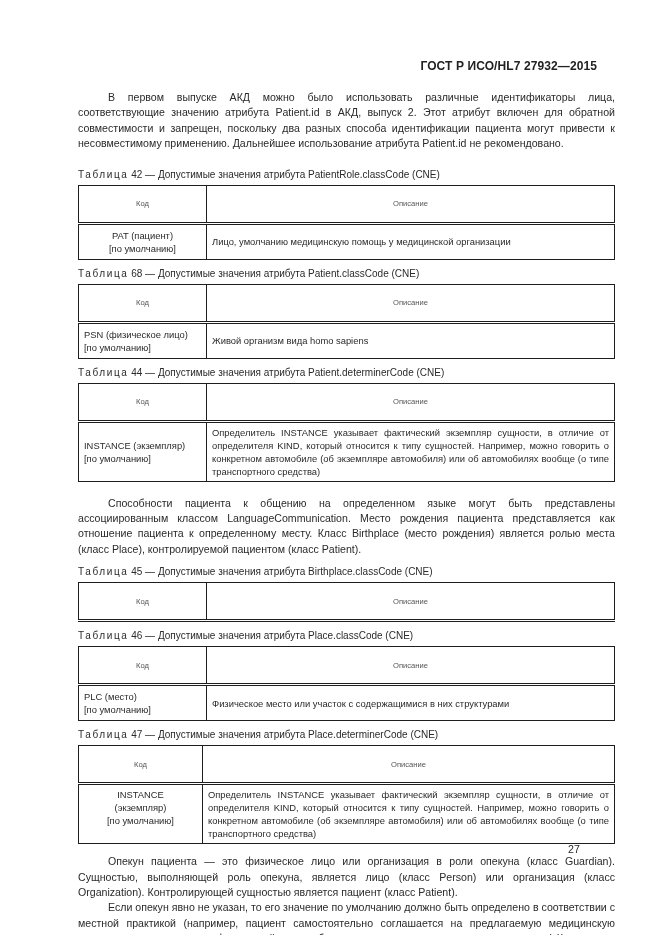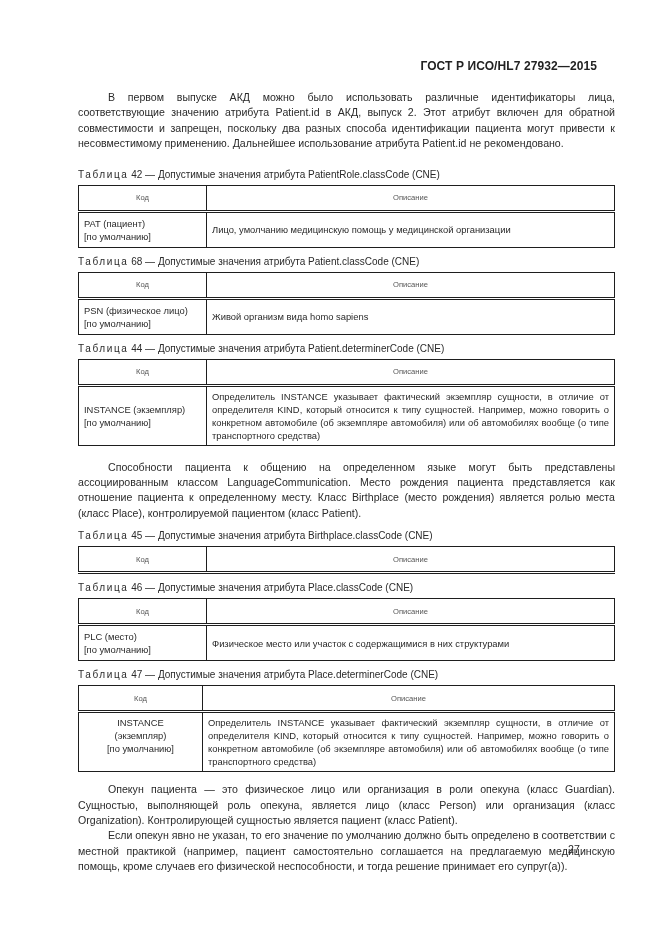--- a/index.html
+++ b/index.html
@@ -28,21 +28,21 @@
     .caption .spaced { letter-spacing: 1.6px; }
     table.gost {
       width: 537px; border-collapse: collapse; table-layout: fixed;
       margin-bottom: 8px;
     }
     table.gost th, table.gost td {
       border: 1px solid #1e1e1e; vertical-align: middle;
     }
     table.gost th {
       font-weight: normal; font-size: 7.6px; color: #555;
-      height: 16px; padding: 4px; text-align: center;
+      height: 16px; padding: 10px; text-align: center;
       border-bottom: 3px double #1e1e1e;
     }
     table.gost td {
       font-size: 9.4px; line-height: 13px; padding: 3px 5px 3px 5px;
       text-align: justify;
     }
     table.gost td.code { text-align: left; }
     .page-number {
       position: absolute; top: 843px; left: 568px; font-size: 10.6px;
     }
@@ -61,21 +61,21 @@
     <colgroup>
         <col style="width:128px">
         <col>
       </colgroup>
     <tbody>
         <tr>
       <th>Код</th>
       <th>Описание</th>
     </tr>
     <tr>
-      <td class="code" style="height:28px; white-space:pre-line;">PAT (пациент)
+      <td class="code" style="height:28px; white-space:pre-line;text-align:center;">PAT (пациент)
 [по умолчанию]</td>
       <td>Лицо, умолчанию медицинскую помощь у медицинской организации</td>
     </tr>
   </tbody>
     </table>
 
   <p class="caption"><span class="spaced">Таблица</span><span> 68 — Допустимые значения атрибута Patient.classCode (CNE)</span></p>
   <table class="gost">
     <colgroup>
         <col style="width:128px">

